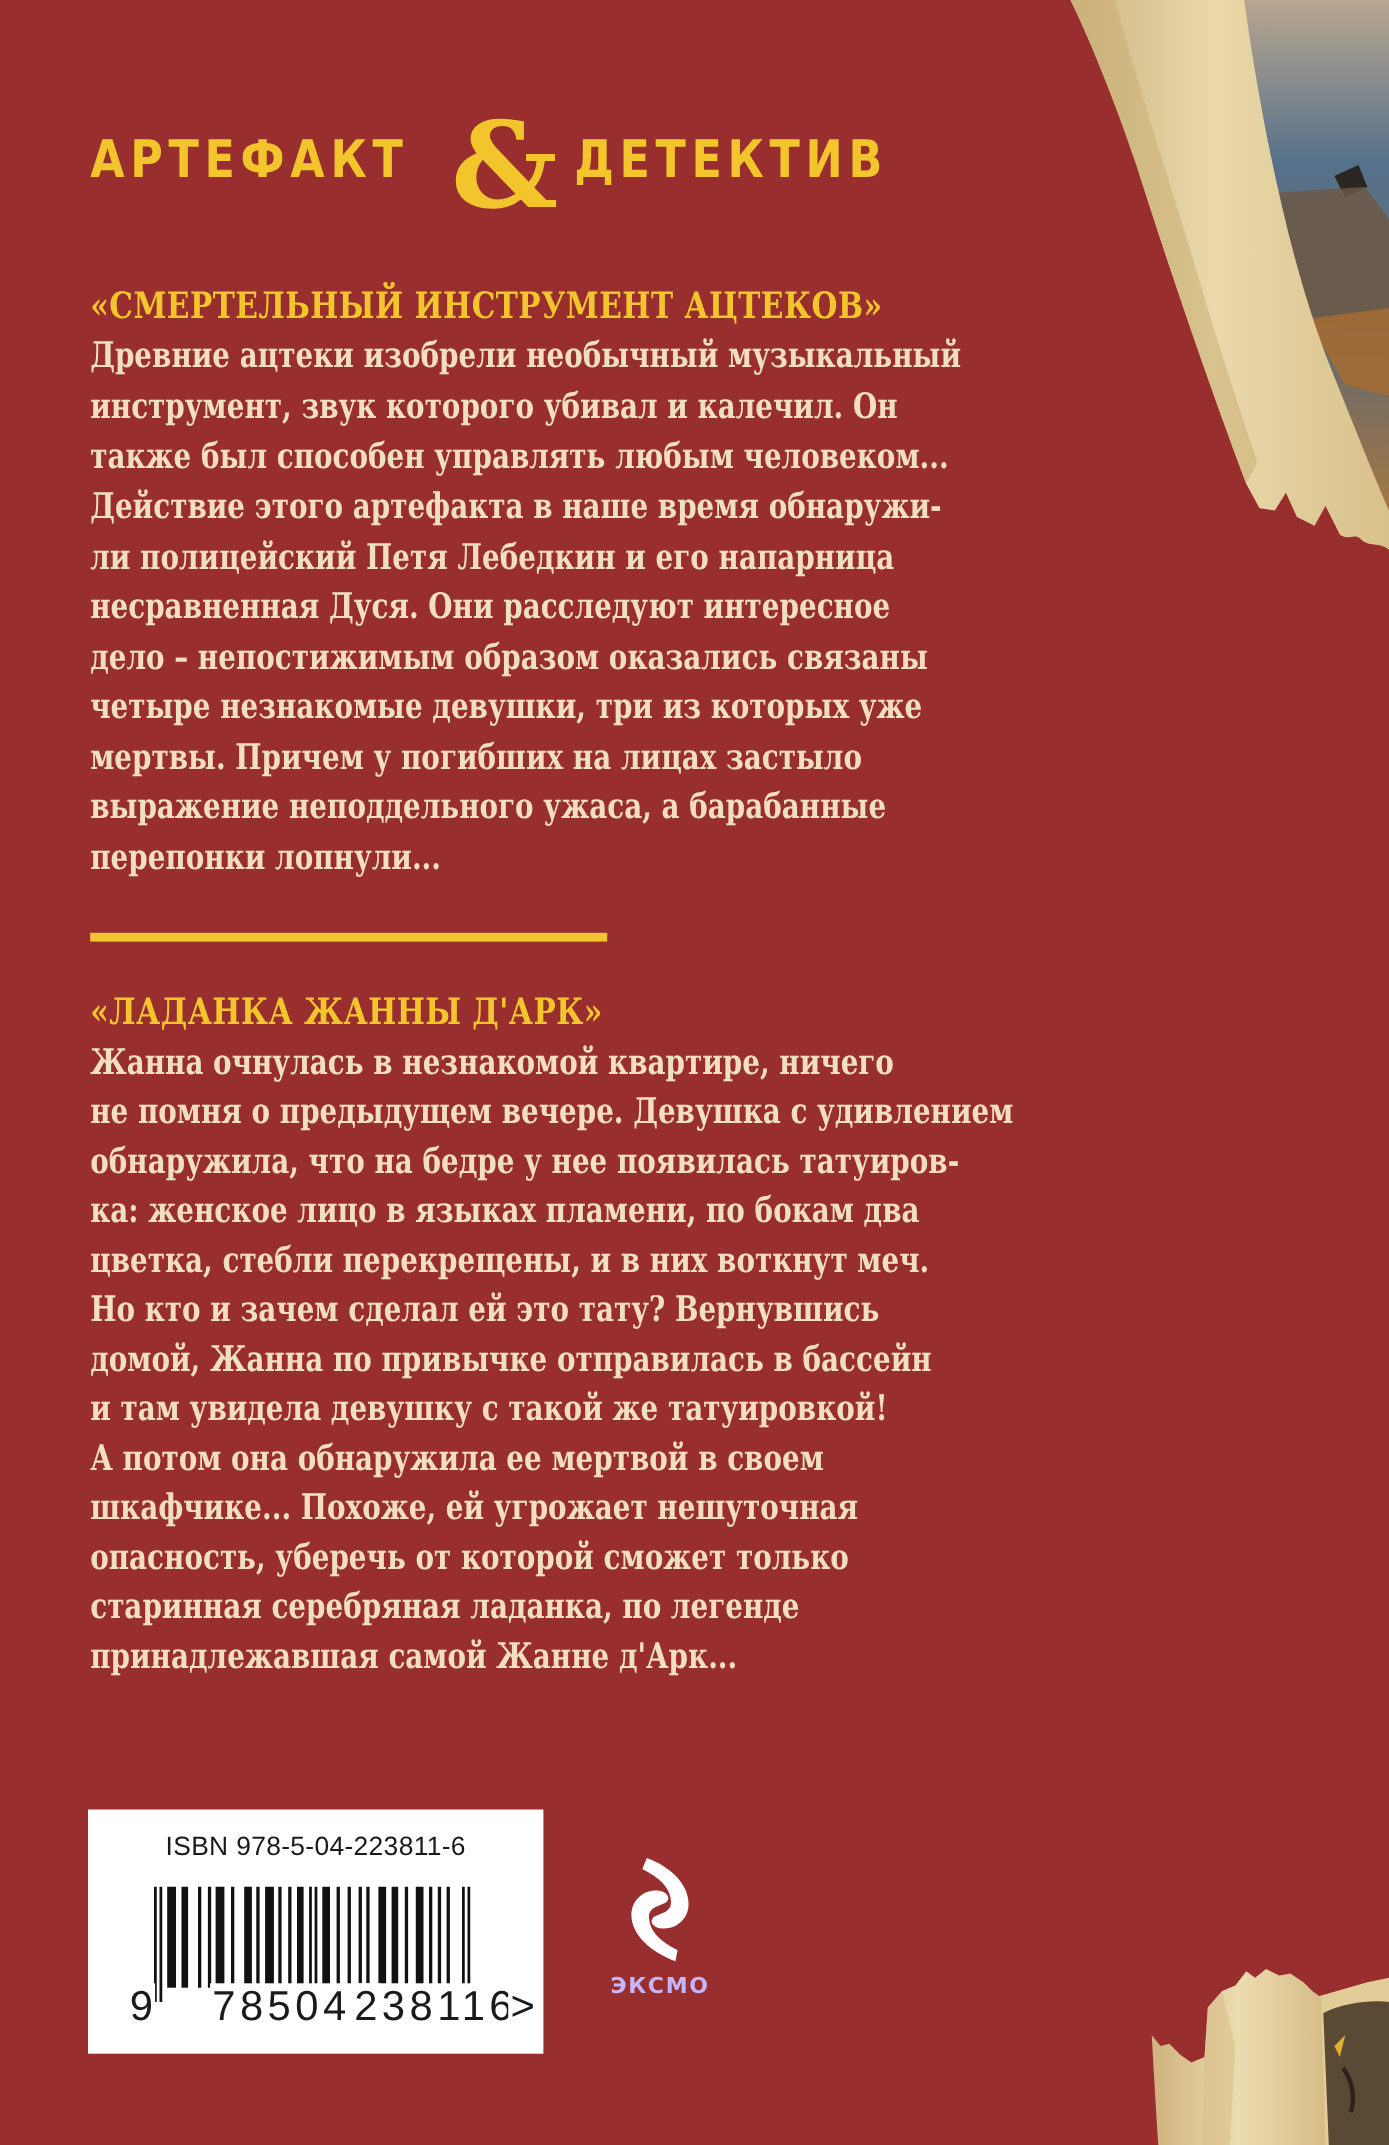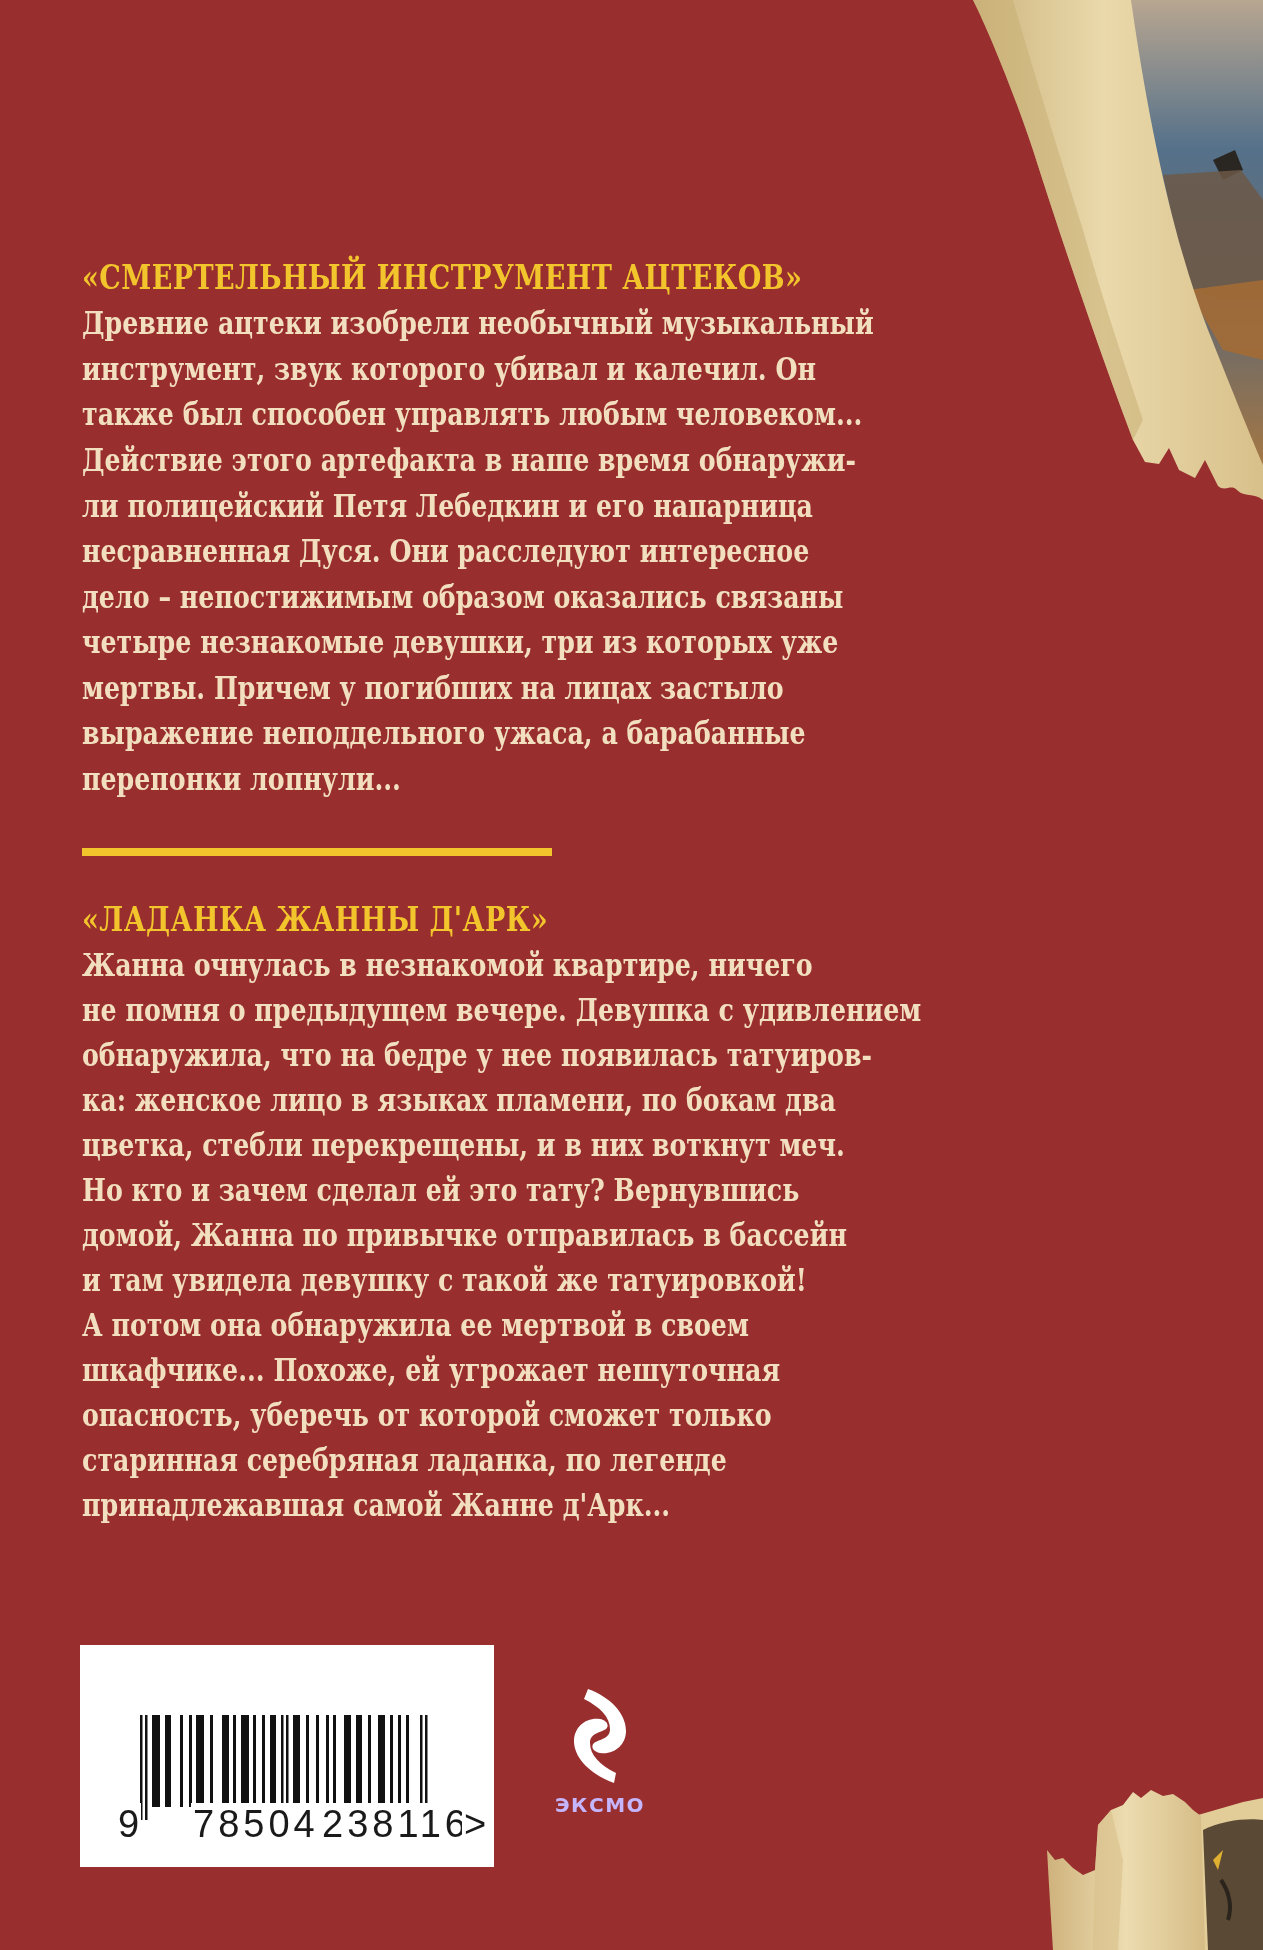--- a/index.html
+++ b/index.html
@@ -59,20 +59,25 @@
       </linearGradient>
     </defs>
     <path d="M175,125 L220,112 L240,108 L240,260 L175,260 Z" fill="#e2cc98"></path>
     <path d="M180,140 C200,130 225,128 240,130 L240,260 L185,260 Z" fill="#5a4a35"></path>
     <path d="M190,170 L200,160 L195,180 Z" fill="#e0b030"></path>
     <path d="M198,190 C205,200 210,215 205,230" stroke="#2a241c" stroke-width="4" fill="none"></path>
     <path d="M24,160 L32,170 L40,168 L50,178 L60,185 L72,180 L75,135 L88,120 L100,115 L110,102 L118,108 L128,100 L140,106 L150,104 L162,112 L170,120 L178,126 L182,260 L30,260 C28,230 26,195 24,160 Z" fill="url(#parch2)"></path>
     <path d="M72,180 L75,135 L88,120 L100,170 L95,260 L70,260 Z" fill="#d9c08a" opacity="0.6"></path>
   </svg>
 
+  <div class="series">
+    <span class="word w1">АРТЕФАКТ</span>
+    <span class="amp">&amp;</span>
+    <span class="word w2">ДЕТЕКТИВ</span>
+  </div>
 
   <div class="title" style="top:255px;">«СМЕРТЕЛЬНЫЙ ИНСТРУМЕНТ АЦТЕКОВ»</div>
   <div class="line" style="top:300px;">Древние ацтеки изобрели необычный музыкальный</div>
   <div class="line" style="top:346px;">инструмент, звук которого убивал и калечил. Он</div>
   <div class="line" style="top:391px;">также был способен управлять любым человеком...</div>
   <div class="line" style="top:437px;">Действие этого артефакта в наше время обнаружи-</div>
   <div class="line" style="top:483px;">ли полицейский Петя Лебедкин и его напарница</div>
   <div class="line" style="top:528px;">несравненная Дуся. Они расследуют интересное</div>
   <div class="line" style="top:574px;">дело – непостижимым образом оказались связаны</div>
   <div class="line" style="top:619px;">четыре незнакомые девушки, три из которых уже</div>
@@ -91,20 +96,21 @@
   <div class="line" style="top:1167px;">Но кто и зачем сделал ей это тату? Вернувшись</div>
   <div class="line" style="top:1212px;">домой, Жанна по привычке отправилась в бассейн</div>
   <div class="line" style="top:1257px;">и там увидела девушку с такой же татуировкой!</div>
   <div class="line" style="top:1302px;">А потом она обнаружила ее мертвой в своем</div>
   <div class="line" style="top:1347px;">шкафчике... Похоже, ей угрожает нешуточная</div>
   <div class="line" style="top:1392px;">опасность, уберечь от которой сможет только</div>
   <div class="line" style="top:1437px;">старинная серебряная ладанка, по легенде</div>
   <div class="line" style="top:1482px;">принадлежавшая самой Жанне д'Арк...</div>
 
   <div class="barcode-box">
+    <div class="isbn-top">ISBN 978-5-04-223811-6</div>
     <svg class="bars" viewBox="0 0 300 105" preserveAspectRatio="none">
       <g fill="#111">
         <rect x="0" y="0" width="2.5" height="105"></rect>
           <rect x="5" y="0" width="2.5" height="105"></rect>
         <rect x="12" y="0" width="8" height="92"></rect>
           <rect x="25" y="0" width="6" height="92"></rect>
         <rect x="40" y="0" width="3" height="92"></rect>
           <rect x="49" y="0" width="3" height="92"></rect>
         <rect x="56" y="0" width="8" height="92"></rect>
           <rect x="70" y="0" width="3" height="92"></rect>

